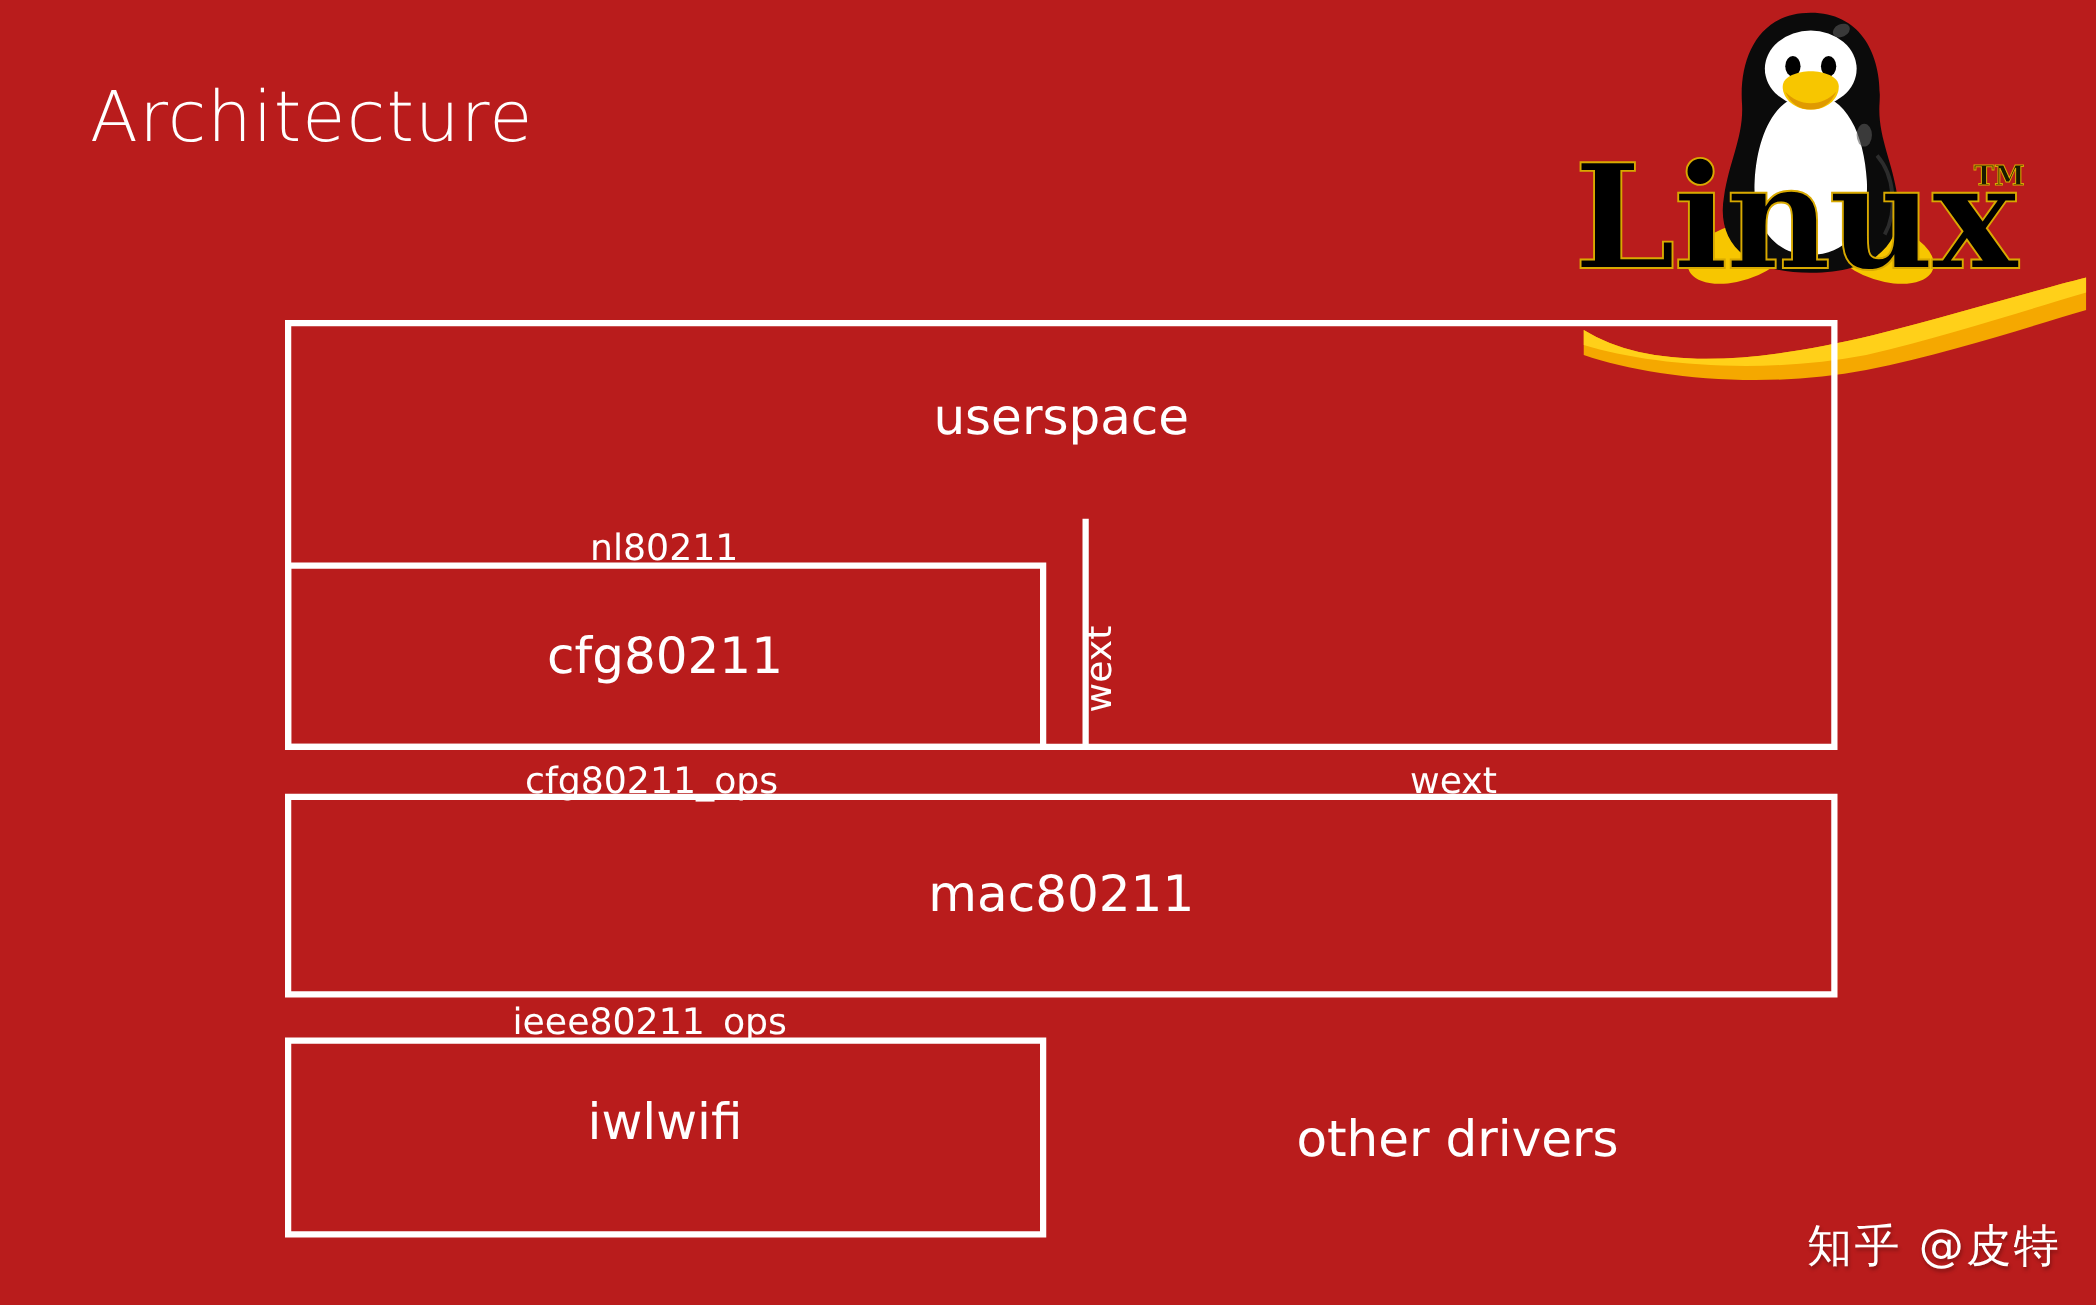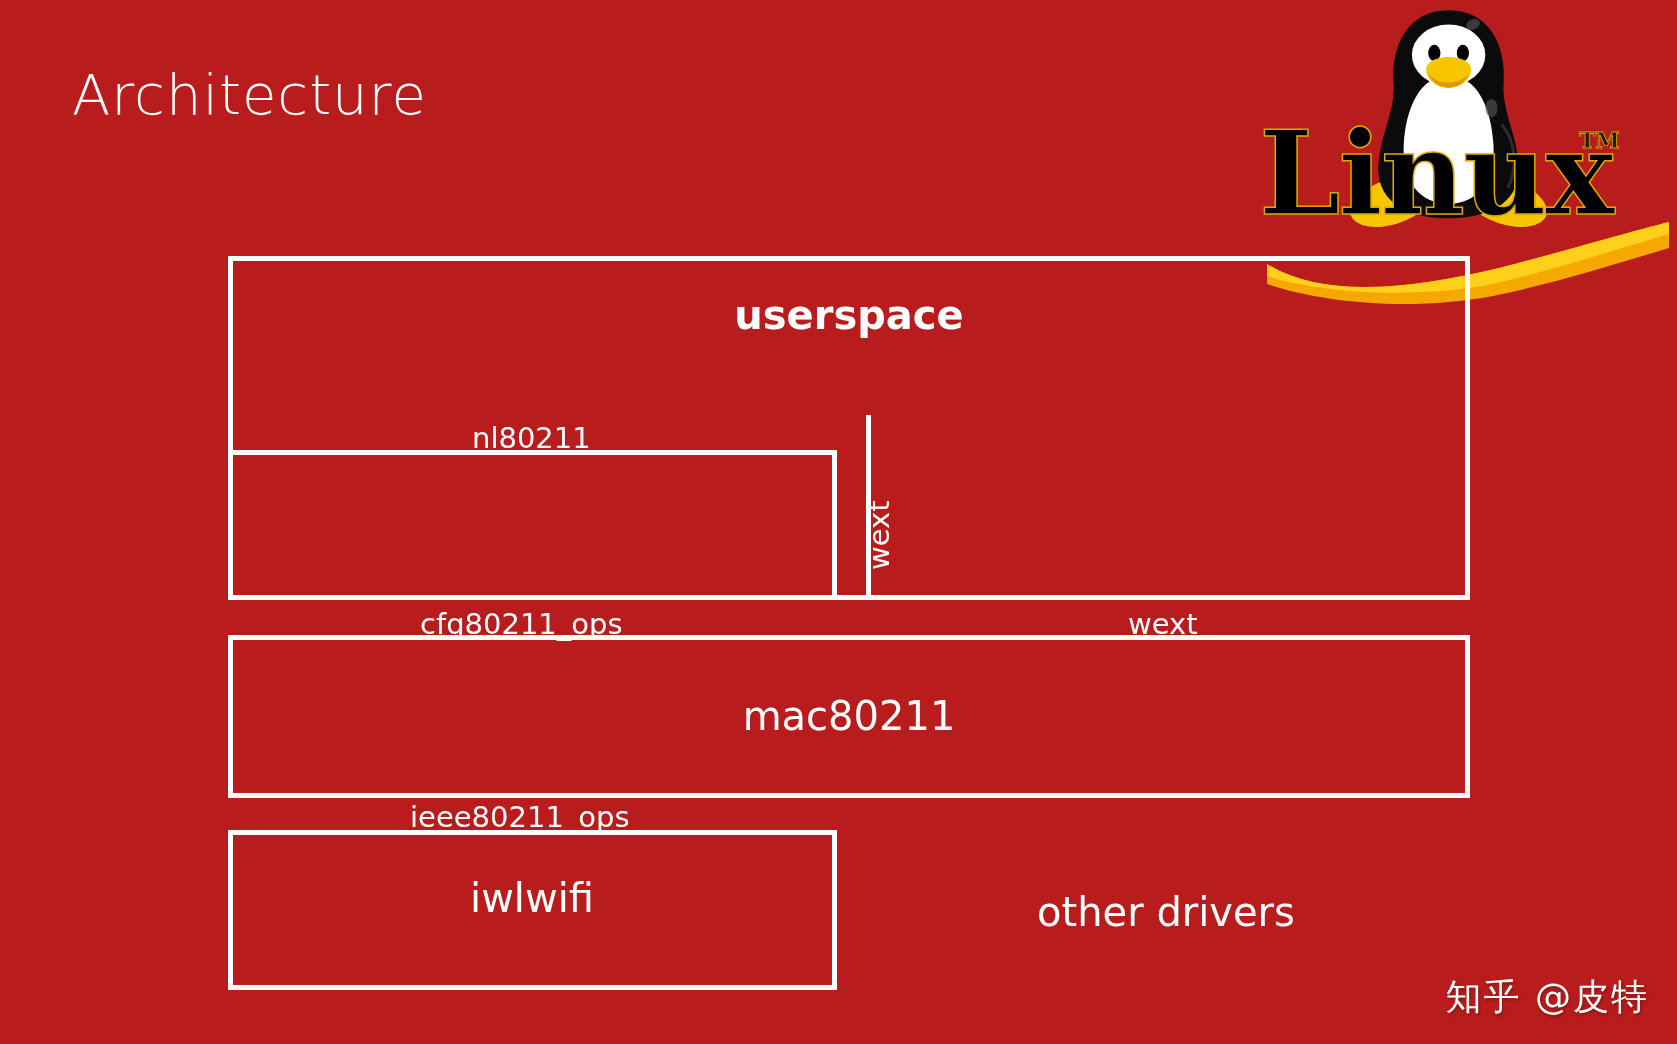--- a/index.html
+++ b/index.html
@@ -155,23 +155,24 @@
       <g>
         <text x="10" y="218" font-family="DejaVu Serif, Liberation Serif, serif" font-weight="700" font-size="116" fill="#000000" stroke="#d8a900" stroke-width="1.5" letter-spacing="-2">Linux</text>
         <text x="330" y="152" font-family="DejaVu Serif, Liberation Serif, serif" font-weight="700" font-size="22" fill="#1a1a00" stroke="#d8a900" stroke-width="0.8">TM</text>
       </g>
     </svg>
   </div>
 
   <div id="diagram">
 
     <div class="box" style="left:228px; top:256px; width:1242px; height:344px;"></div>
-    <div class="box-label" style="left:849px; top:315px;font-weight:bold;">userspace</div>
+    <div class="box-label" style="left:849px; top:334px;">userspace</div>
 
     <div class="box" style="left:228px; top:450px; width:609px; height:150px;"></div>
+    <div class="box-label" style="left:532px; top:525px;">cfg80211</div>
 
     <div class="vline" style="left:866px; top:415px; height:185px;"></div>
 
     <div class="edge-label" style="left:472px; top:421px;">nl80211</div>
 
     <div class="edge-label vertical" style="left:862px; top:570px;">wext</div>
 
     <div class="edge-label" style="left:420px; top:607px;">cfg80211_ops</div>
 
     <div class="edge-label" style="left:1128px; top:607px;">wext</div>

